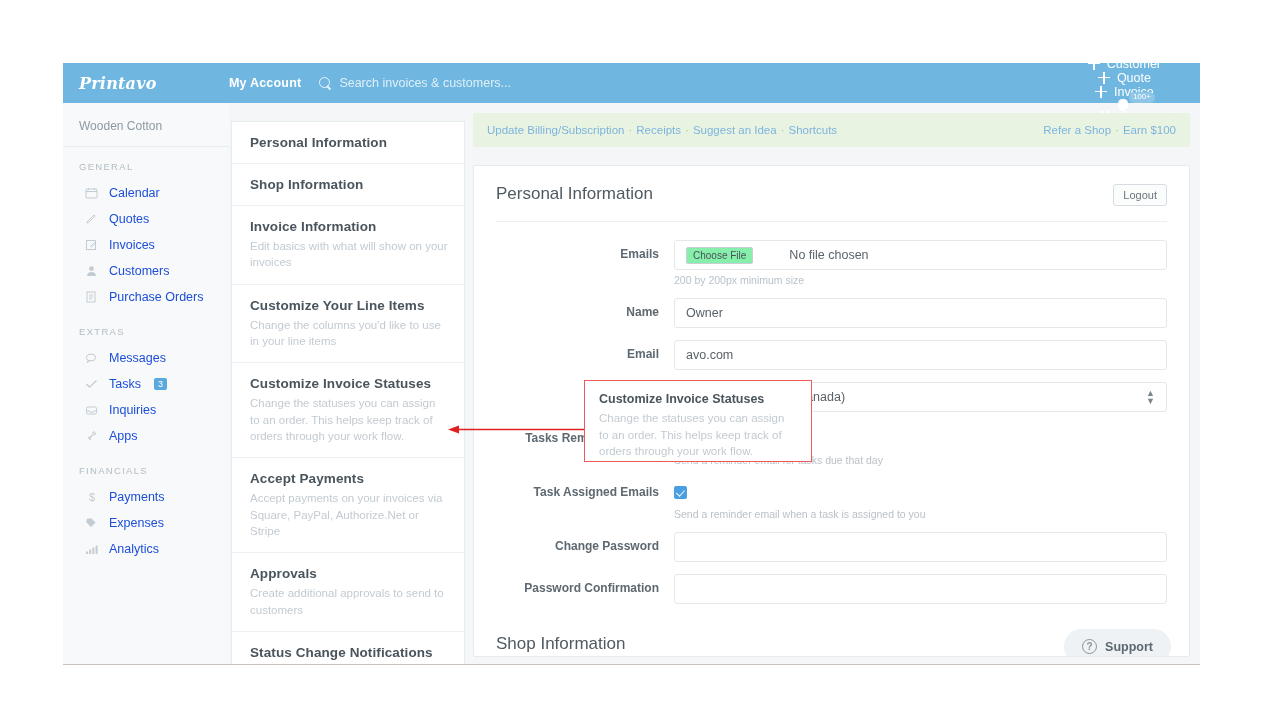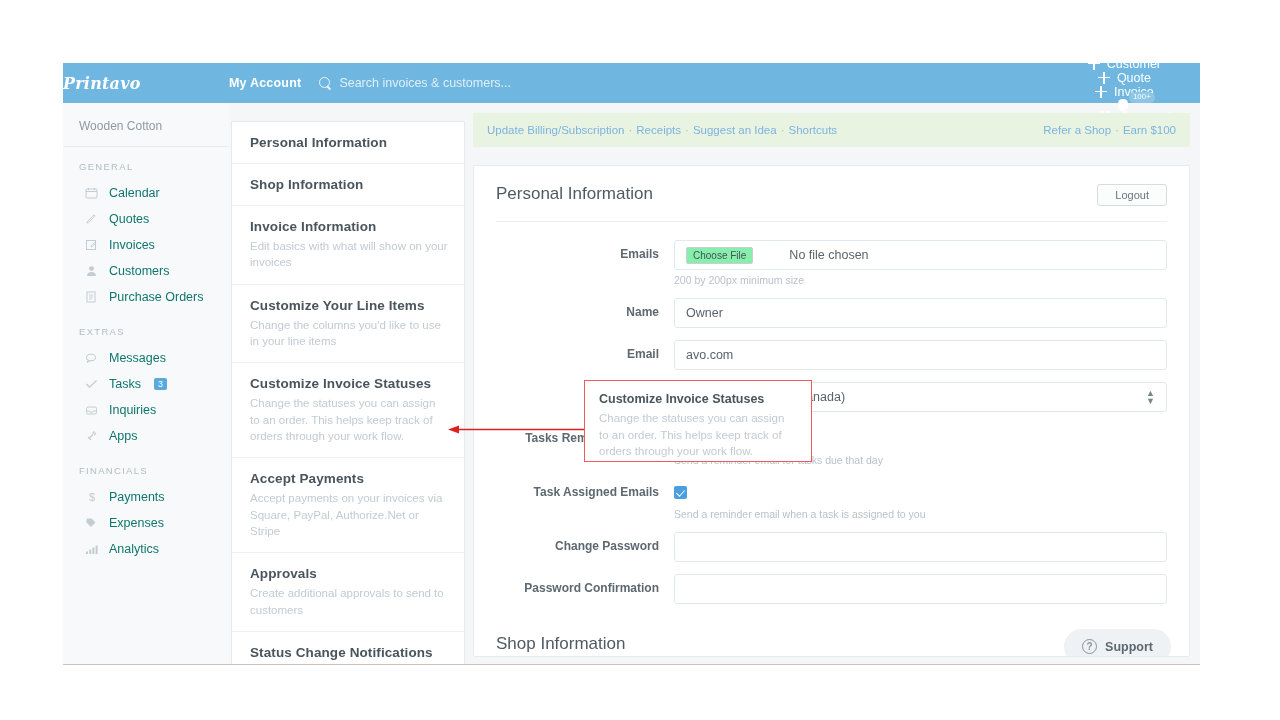--- a/index.html
+++ b/index.html
@@ -22,21 +22,21 @@
 
   
   #topbar {
     position: absolute; left: 0; top: 0;
     width: 100%; height: 40px;
     background: #6fb7e0;
     display: flex; align-items: center;
     color: #ffffff;
   }
   .brand {
-    width: 166px; 
+    width: 166px; padding-left: 16px;
     font-family: "DejaVu Serif", serif;
     font-style: italic; font-size: 16px; font-weight: bold;
     letter-spacing: .2px;
   }
   .nav-myacct {
     font-size: 12.5px; font-weight: bold; letter-spacing: .2px;
     margin-right: 18px; cursor: pointer;
   }
   .search-wrap { display: flex; align-items: center; gap: 7px; flex: 1; }
   .search-ico { width: 13px; height: 13px; position: relative; opacity: .85; }
@@ -95,21 +95,21 @@
     border-bottom: 1px solid #e8edf0; margin-bottom: 14px;
   }
   .sec-label {
     font-size: 9.5px; color: #b3bdc4; letter-spacing: 1.3px;
     padding: 0 16px; margin-bottom: 8px;
   }
   .sb-item {
     display: flex; align-items: center; gap: 11px;
     padding: 6px 16px 6px 22px; cursor: pointer;
   }
-  .sb-label { font-size: 12.5px; color: #0f766e; }
+  .sb-label { font-size: 12.5px; color: #1d4ed8; }
   .sb-ico { width: 13px; height: 12px; flex: none; color: #c3ccd2; position: relative; }
   .sb-ico svg { display:block; }
   .sb-badge {
     background: #5aa9dd; color: #fff; font-size: 9px;
     border-radius: 2px; padding: 1.5px 4px; line-height: 1; margin-left: 2px;
   }
   .sec-gap { height: 16px; }
 
   
   #settings-menu {
@@ -138,21 +138,21 @@
 
   .card {
     background: #ffffff; border: 1px solid #e6ebee; border-radius: 2px;
     margin-top: 18px; padding: 18px 22px 26px 22px;
     position: relative; height: 492px; overflow: hidden;
   }
   .card-head { display: flex; justify-content: space-between; align-items: flex-start; }
   .card-title { font-size: 17px; color: #4f5a62; font-weight: normal; }
   .logout-btn {
     border: 1px solid #d6dde2; background: #fbfcfc; color: #6b757c;
-    font-size: 11px; padding: 4px 17px; border-radius: 3px; cursor: pointer;
+    font-size: 11px; padding: 4px 9px; border-radius: 3px; cursor: pointer;
   }
   .hr { height: 1px; background: #edf0f2; margin: 15px 0 18px 0; }
 
   .frow { display: flex; align-items: flex-start; margin-bottom: 12px; }
   .flabel {
     width: 178px; text-align: right; padding-right: 15px; padding-top: 7px;
     font-size: 12px; color: #5d6870; font-weight: bold;
   }
   .fctrl { flex: 1; }
   .finput {

